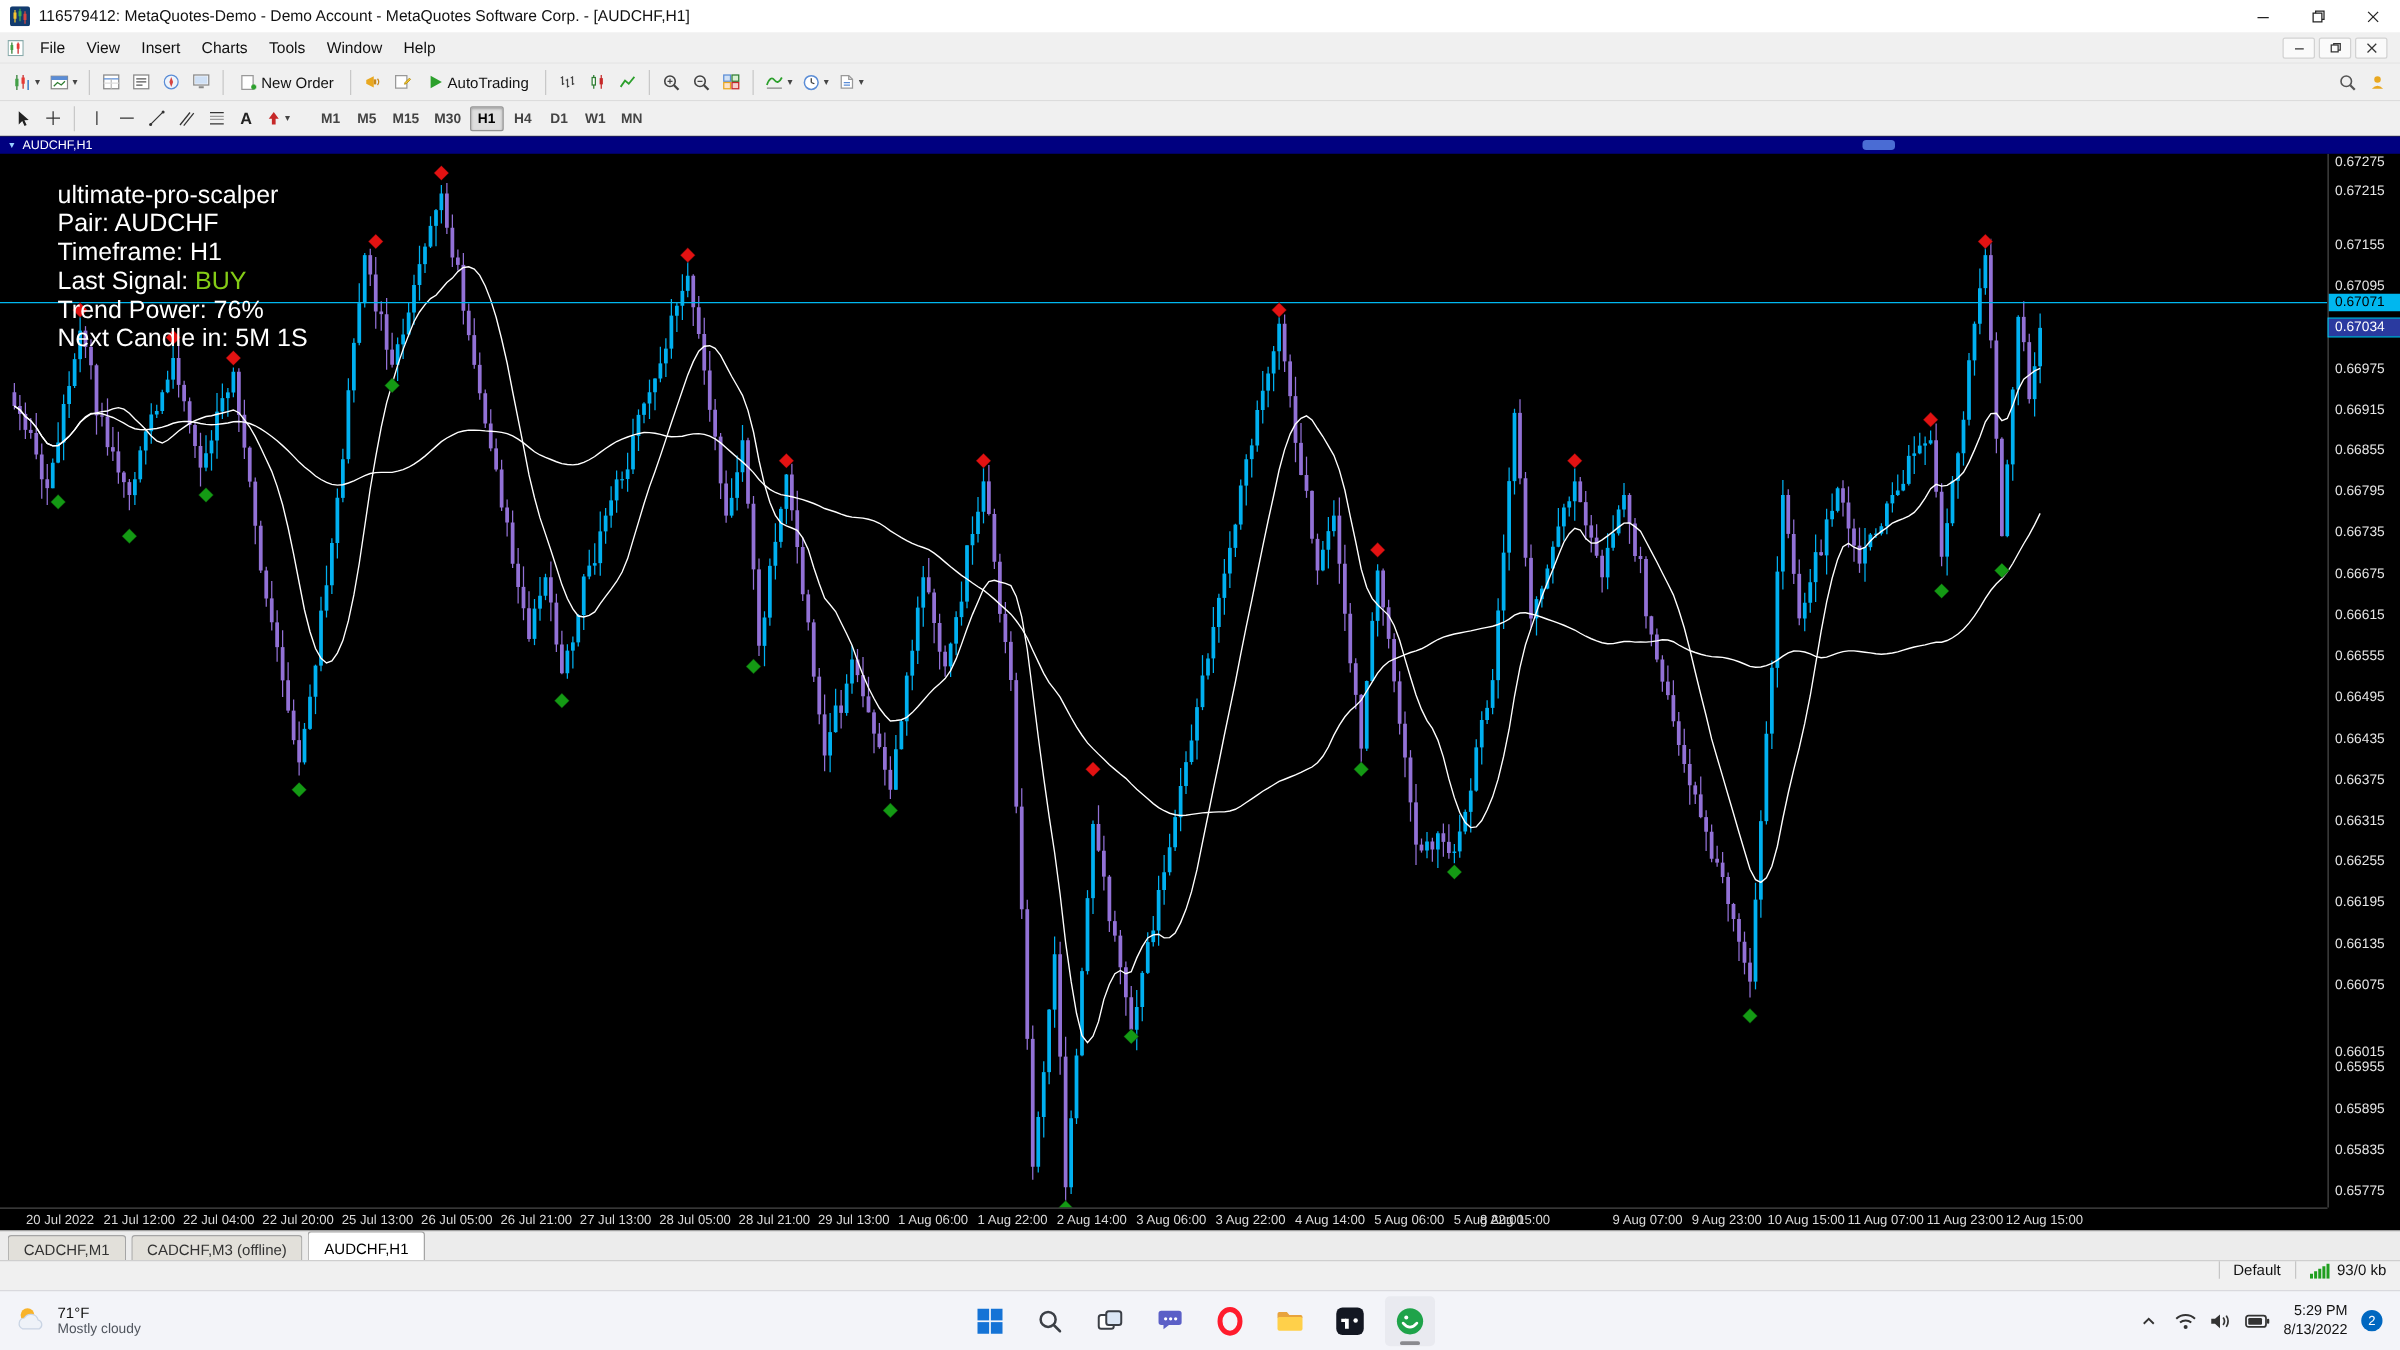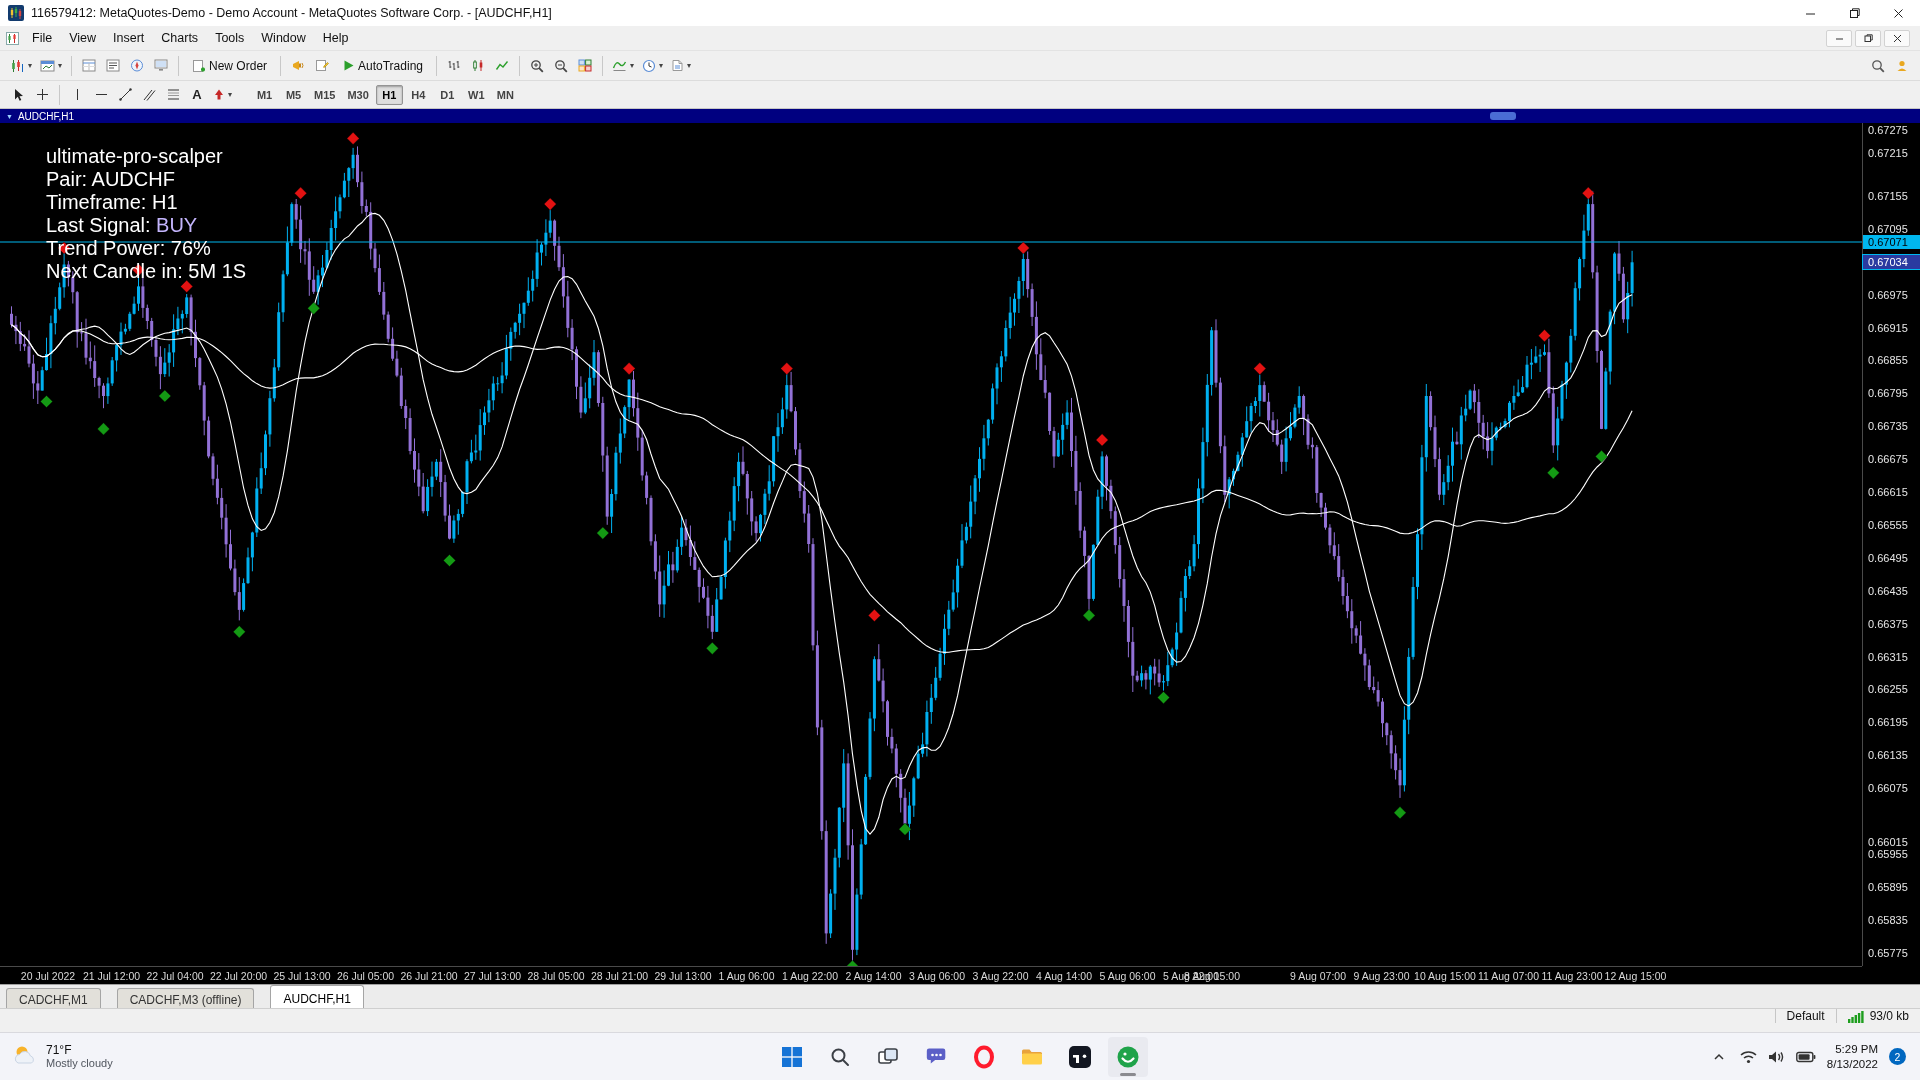--- a/index.html
+++ b/index.html
@@ -33,31 +33,31 @@
   .tf-group{margin-left:14px;display:flex;align-items:center}
 
   
   .chart-region{position:relative;flex:1 1 auto;background:#000;overflow:hidden}
   .chart-caption{position:absolute;top:0;left:0;right:0;height:14px;background:#000080;display:flex;align-items:center;padding-left:6px;gap:5px;z-index:3}
   .cap-tri{color:#9bd1ff;font-size:7px;line-height:1}
   .cap-text{color:#fff;font-size:10px}
   .scroll-thumb{position:absolute;left:1490px;top:3px;width:26px;height:8px;background:#4a6cd4;border-radius:3px}
   #chart-svg{position:absolute;top:14px;left:0;display:block}
   .overlay{position:absolute;left:46px;top:36px;color:#fff;font-size:20px;line-height:23px;z-index:2}
-  .overlay .buy{color:#c4b5fd}
+  .overlay .buy{color:#84cc16}
   .price-axis{position:absolute;top:14px;right:0;bottom:18px;width:58px;background:#000;border-left:1px solid #4a4a4a;z-index:2}
   .ptick{position:absolute;left:5px;font-size:11px;color:#e6e6e6}
   .ptag{position:absolute;left:0;right:0;height:14px;line-height:14px;font-size:11px;padding-left:5px}
   .ptag.ask{background:#00b7ef;color:#000}
   .ptag.bid{background:#2a3aa0;color:#fff;outline:1px solid #00b7ef}
   .time-axis{position:absolute;left:0;right:58px;bottom:0;height:18px;background:#000;border-top:1px solid #4a4a4a;z-index:2}
   .ttick{position:absolute;top:3px;transform:translateX(-50%);font-size:10.5px;color:#d8d8d8;white-space:nowrap}
 
   
-  .tabbar{height:24px;background:#ececec;border-top:1px solid #9f9f9f;display:flex;align-items:flex-end;padding:0 6px;gap:16px;flex:0 0 auto}
+  .tabbar{height:24px;background:#ececec;border-top:1px solid #9f9f9f;display:flex;align-items:flex-end;padding:0 6px;gap:4px;flex:0 0 auto}
   .tab{height:20px;padding:3px 12px 0;font-size:12px;color:#333;background:#e2e0da;border:1px solid #a5a5a5;border-bottom:none;border-radius:3px 3px 0 0;white-space:nowrap}
   .tab.active{background:#fff;height:23px;color:#000}
   .statusbar{height:24px;background:#f0f0f0;border-top:1px solid #cfcfcf;display:flex;align-items:flex-start;font-size:12px;color:#111;flex:0 0 auto}
   .scell{display:flex;align-items:center;padding:0 11px;border-left:1px solid #c6c6c6;gap:13px;white-space:nowrap}
   .sfill{flex:1}
 
   
   .taskbar{height:48px;background:#f3f4f9;border-top:1px solid #d9d9de;position:relative;display:flex;align-items:center;flex:0 0 auto}
   .weather{display:flex;align-items:center;gap:8px;padding-left:12px}
   .weather-text{display:flex;flex-direction:column;line-height:1.2}

